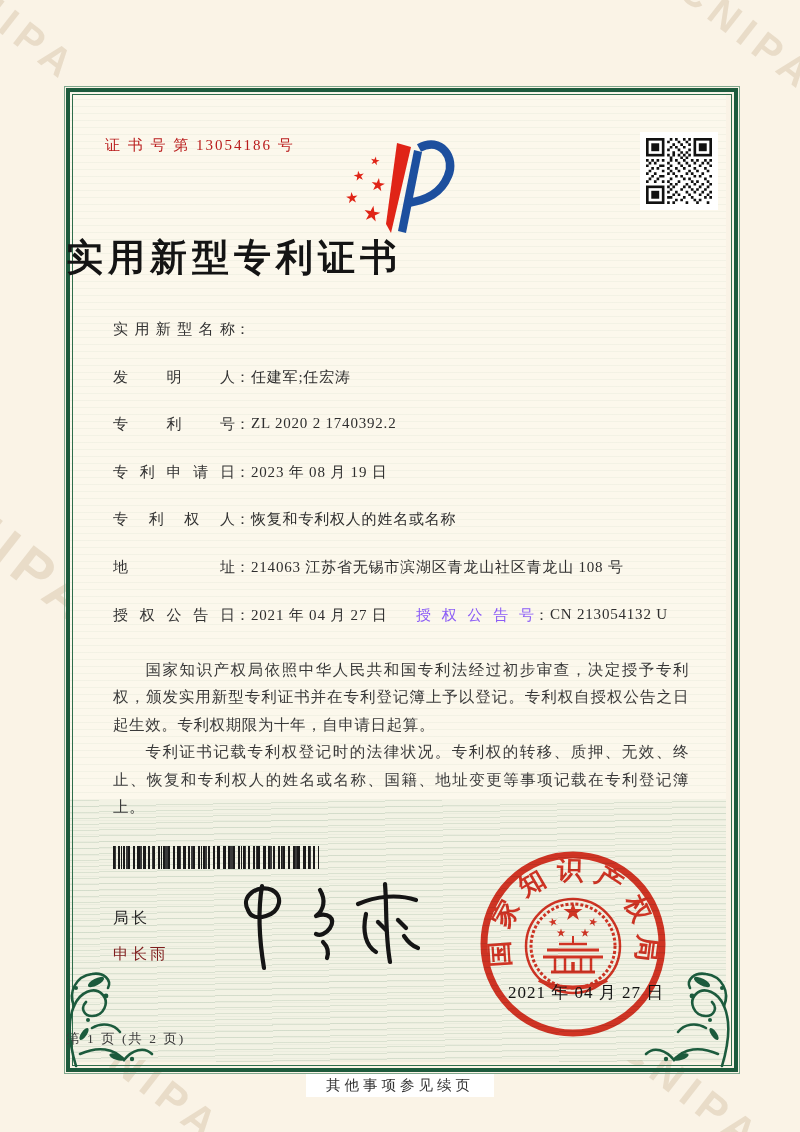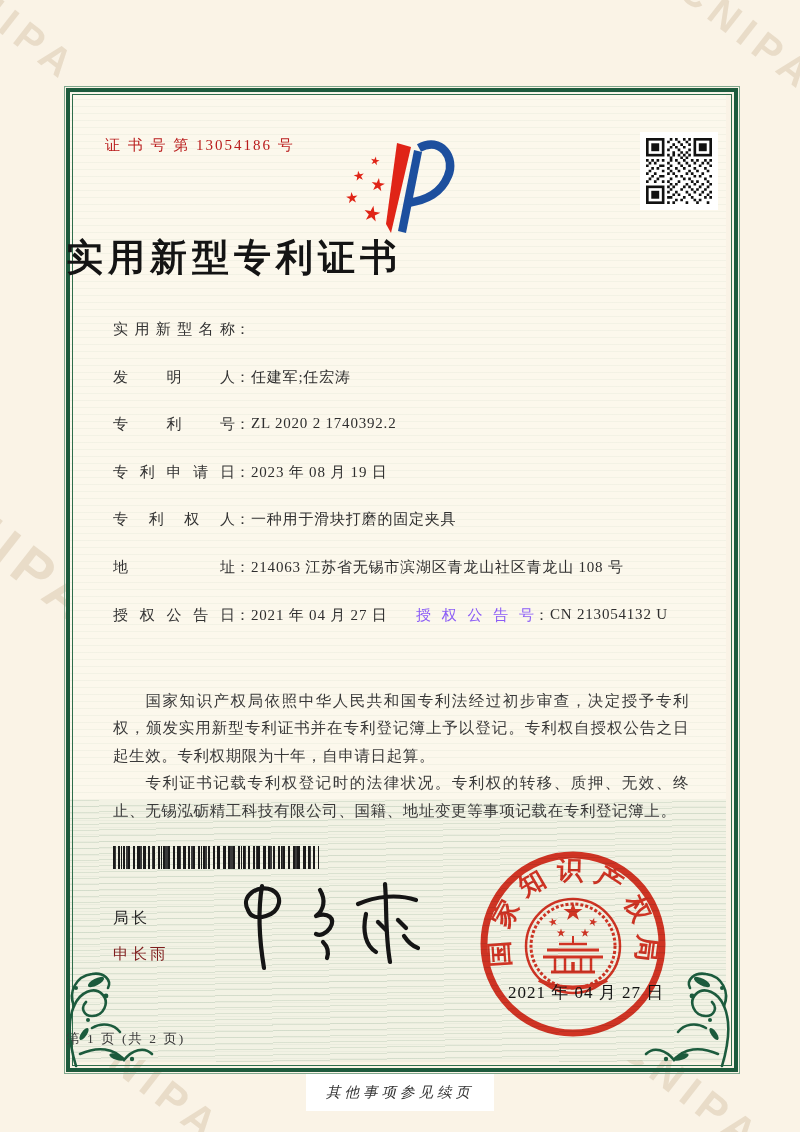--- a/index.html
+++ b/index.html
@@ -47,21 +47,21 @@
   
   .fields{position:absolute;left:113px;top:320px;width:585px;font-size:15px;}
   .row{height:47.6px;display:flex;align-items:flex-start;}
   .lbl{display:inline-block;width:122px;text-align:justify;text-align-last:justify;flex:none;color:#333;}
   .lbl2{display:inline-block;width:118px;text-align:justify;text-align-last:justify;flex:none;color:#8b5cf6;}
   .colon{flex:none;width:16px;color:#333;}
   .val{letter-spacing:0.8px;color:#2e2e2e;}
   .val1{flex:none;width:145px;letter-spacing:0.8px;color:#2e2e2e;}
   .gap{flex:none;width:20px;}
   
-  .paras{position:absolute;left:113px;top:656px;width:576px;font-size:15.5px;line-height:27.4px;text-align:justify;color:#3a3a3a;margin-top:31px;}
+  .paras{position:absolute;left:113px;top:656px;width:576px;font-size:15.5px;line-height:27.4px;text-align:justify;color:#3a3a3a;}
   .paras p{margin:0;text-indent:2.1em;letter-spacing:0.6px;}
   
   .barcode{
     position:absolute;left:113px;top:846px;width:206px;height:23px;
     background:
       repeating-linear-gradient(90deg,#1a1a1a 0 2px,transparent 2px 5px),
       repeating-linear-gradient(90deg,#1a1a1a 0 1px,transparent 1px 8px),
       repeating-linear-gradient(90deg,#3a3a3a 0 3px,transparent 3px 13px);
   }
   
@@ -71,22 +71,22 @@
   
   .seal{position:absolute;left:477px;top:848px;mix-blend-mode:multiply;opacity:0.95;}
   .seal-date{
     position:absolute;left:498px;top:981px;width:176px;text-align:center;
     font-size:17px;letter-spacing:1px;color:#131313;z-index:6;
   }
   
   .page-note{position:absolute;left:66px;top:1030px;width:664px;text-align:left;font-size:13.5px;letter-spacing:2px;color:#3c3c3c;}
   .cont-note-wrap{position:absolute;left:0;top:1074px;width:800px;text-align:center;}
   .cont-note{
-    display:inline-block;background:#ffffff;padding:9px 20px;
-    font-size:14.5px;letter-spacing:4px;color:#333;font-style:italic;
+    display:inline-block;background:#ffffff;padding:2px 20px;
+    font-size:14.5px;letter-spacing:4px;color:#333;
   }
   .orn{position:absolute;z-index:5;}
 </style>
 </head>
 <body>
 
 <div class="page">
 
   <div class="wm" style="left:-40px;top:-44px;font-size:40px;">CNIPA</div>
   <div class="wm" style="left:698px;top:-34px;font-size:40px;">CNIPA</div>
@@ -195,41 +195,41 @@
         <span class="val">ZL 2020 2 1740392.2</span>
     </div>
     <div class="row">
       <span class="lbl">专利申请日</span>
         <span class="colon">：</span>
         <span class="val">2023 年 08 月 19 日</span>
     </div>
     <div class="row">
       <span class="lbl">专利权人</span>
         <span class="colon">：</span>
-        <span class="val">一种用于滑块打磨的固定夹具</span>
+        <span class="val">恢复和专利权人的姓名或名称</span>
     </div>
     <div class="row">
       <span class="lbl">地址</span>
         <span class="colon">：</span>
         <span class="val">214063 江苏省无锡市滨湖区青龙山社区青龙山 108 号</span>
     </div>
     <div class="row">
       <span class="lbl">授权公告日</span>
         <span class="colon">：</span>
         <span class="val1">2021 年 04 月 27 日</span>
         <span class="gap"></span>
         <span class="lbl2">授权公告号</span>
         <span class="colon">：</span>
         <span class="val">CN 213054132 U</span>
     </div>
   </div>
 
   <div class="paras">
     <p>国家知识产权局依照中华人民共和国专利法经过初步审查，决定授予专利权，颁发实用新型专利证书并在专利登记簿上予以登记。专利权自授权公告之日起生效。专利权期限为十年，自申请日起算。</p>
-    <p>专利证书记载专利权登记时的法律状况。专利权的转移、质押、无效、终止、无锡泓砺精工科技有限公司、国籍、地址变更等事项记载在专利登记簿上。</p>
+    <p>专利证书记载专利权登记时的法律状况。专利权的转移、质押、无效、终止、恢复和专利权人的姓名或名称、国籍、地址变更等事项记载在专利登记簿上。</p>
   </div>
 
   <div class="barcode"></div>
 
   <div class="director-title">局长</div>
   <div class="director-name">申长雨</div>
   <svg class="sig" width="195" height="100" viewBox="0 0 195 100">
     <g fill="none" stroke="#151515" stroke-width="4.2" stroke-linecap="round" stroke-linejoin="round">
       <path d="M34,10 C30,34 31,62 36,92"></path>
       <path d="M20,34 C12,20 30,8 44,14 C56,20 52,36 38,40 C28,43 22,40 20,34"></path>

